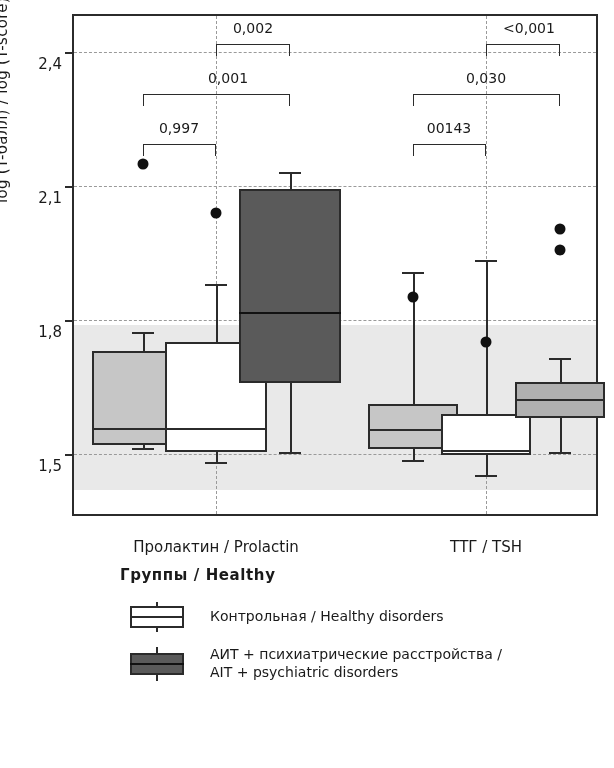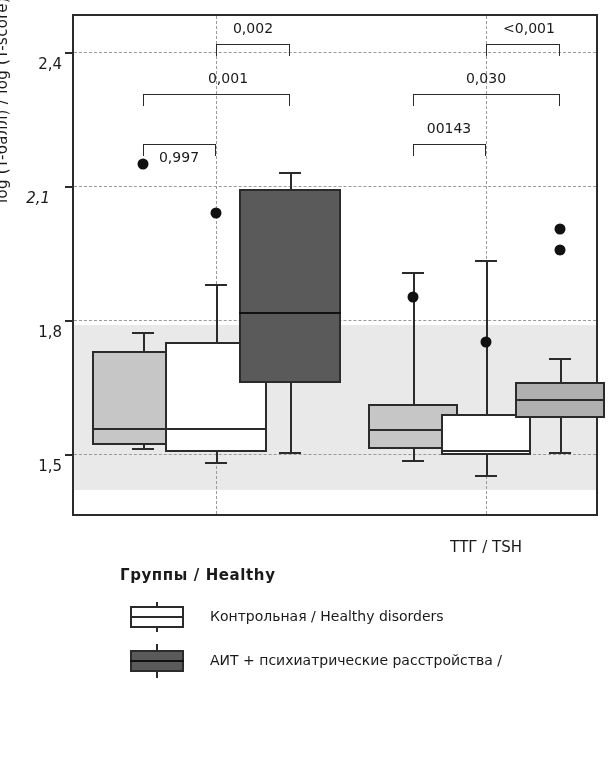--- a/index.html
+++ b/index.html
@@ -191,21 +191,21 @@
   }
 </style>
 </head>
 <body>
 
 <div id="root">
 
   <div id="y-axis-title">log (T-балл) / log (T-score)</div>
 
   <div class="y-tick-label" style="top:52px; width:44px; left:18px;">2,4</div>
-  <div class="y-tick-label" style="top:186px; width:44px; left:6px;font-style:italic;">2,1</div>
+  <div class="y-tick-label" style="top:186px; width:44px; left:18px;">2,1</div>
   <div class="y-tick-label" style="top:320px; width:44px; left:18px;">1,8</div>
   <div class="y-tick-label" style="top:454px; width:44px; left:18px;">1,5</div>
 
   <div class="y-tick-mark" style="left:65px; top:52px;"></div>
   <div class="y-tick-mark" style="left:65px; top:186px;"></div>
   <div class="y-tick-mark" style="left:65px; top:320px;"></div>
   <div class="y-tick-mark" style="left:65px; top:454px;"></div>
 
   <div id="plot-area">
     <div id="plot-frame"></div>
@@ -256,37 +256,38 @@
 
     <div class="whisker-line" style="left:488px; top:344px; height:94px;"></div>
     <div class="whisker-cap" style="left:477px; top:344px; width:22px;"></div>
     <div class="whisker-cap" style="left:477px; top:438px; width:22px;"></div>
     <div class="box" style="left:443px; top:368px; width:90px; height:36px; background:#b0b0b0;"></div>
     <div class="median" style="left:443px; top:385px; width:90px;"></div>
     <div class="outlier" style="left:488px; top:215px;"></div>
     <div class="outlier" style="left:488px; top:236px;"></div>
 
     <div class="bracket" style="left:71px; top:130px; width:73px; height:12px;"></div>
-    <div class="bracket-label" style="left:107px; top:106px;margin-top:29px;">0,997</div>
+    <div class="bracket-label" style="left:107px; top:106px;">0,997</div>
 
     <div class="bracket" style="left:71px; top:80px; width:147px; height:12px;"></div>
     <div class="bracket-label" style="left:144px; top:56px;margin-left:12px;">0,001</div>
 
     <div class="bracket" style="left:144px; top:30px; width:74px; height:12px;"></div>
     <div class="bracket-label" style="left:181px; top:6px;">0,002</div>
 
     <div class="bracket" style="left:341px; top:130px; width:73px; height:12px;"></div>
     <div class="bracket-label" style="left:377px; top:106px;">00143</div>
 
     <div class="bracket" style="left:341px; top:80px; width:147px; height:12px;"></div>
     <div class="bracket-label" style="left:414px; top:56px;">0,030</div>
 
     <div class="bracket" style="left:414px; top:30px; width:74px; height:12px;"></div>
     <div class="bracket-label" style="left:457px; top:6px;">&lt;0,001</div>
 
+    <div class="x-group-label" style="left:144px;">Пролактин / Prolactin</div>
     <div class="x-group-label" style="left:414px;">ТТГ / TSH</div>
   </div>
 
   <div id="legend">
     <div id="legend-title">Группы / Healthy</div>
 
 
     <div class="legend-row">
       <div class="legend-key">
         <div class="kwh" style="top:0px; height:4px;"></div>
@@ -299,17 +300,18 @@
 
     <div class="legend-row">
       <div class="legend-key">
         <div class="kwh" style="top:-2px; height:6px;"></div>
         <div class="kbox" style="background:#5a5a5a;"></div>
         <div class="kmed" style="border-top-color:#111111;"></div>
         <div class="kwh" style="top:26px; height:6px;"></div>
       </div>
       <div class="legend-label">
         <div>АИТ + психиатрические расстройства /</div>
+        <div>AIT + psychiatric disorders</div>
       </div>
     </div>
   </div>
 
 </div>
 
 </body></html>

